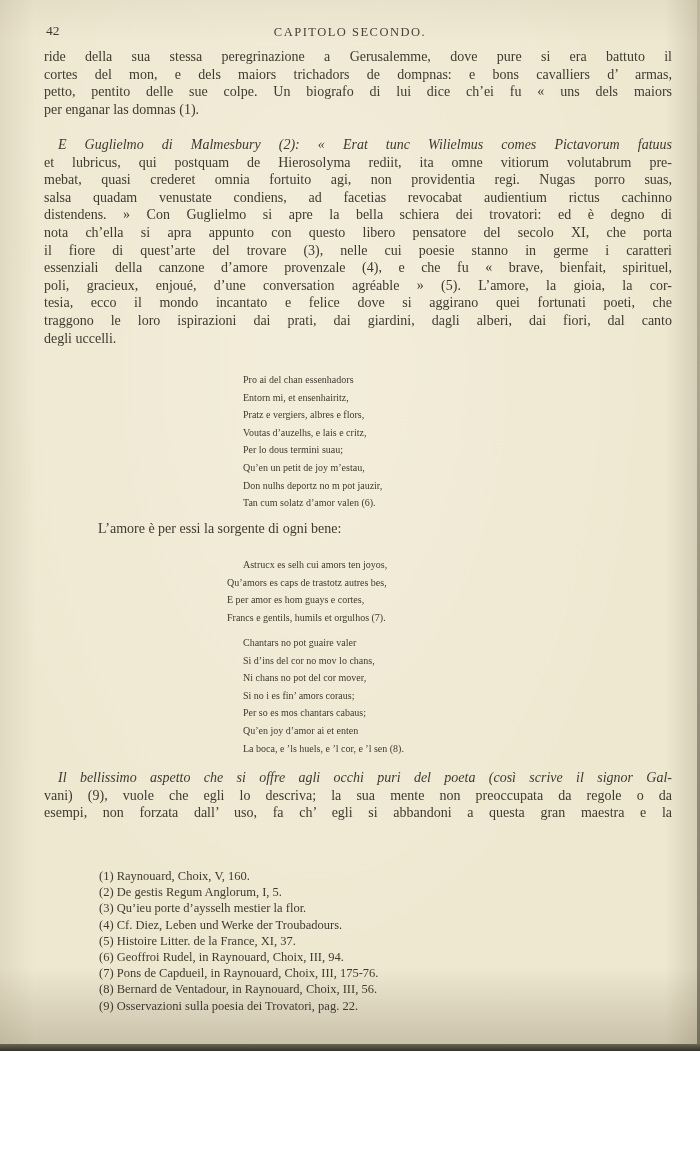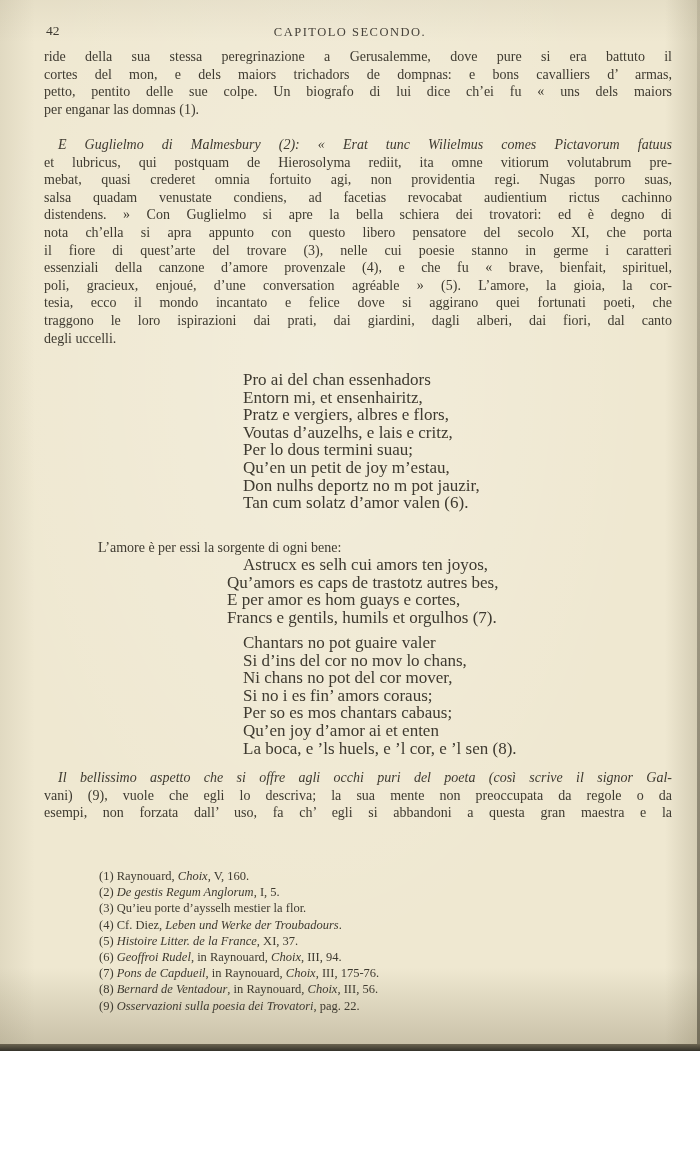--- a/index.html
+++ b/index.html
@@ -16,26 +16,26 @@
       #efe8d1;
   }
   .edge-bottom{position:absolute;left:0;right:0;bottom:0;height:7px;background:linear-gradient(to bottom,#6b6450,#34322a);}
   .edge-right{position:absolute;top:0;bottom:0;right:0;width:3px;background:linear-gradient(to bottom,rgba(90,84,62,0.15),rgba(60,56,42,0.55));}
   .pagenum{position:absolute;left:46px;top:23px;font-size:13.5px;}
   .chapter{position:absolute;left:0;top:25px;width:100%;text-align:center;font-size:12.5px;letter-spacing:1.5px;color:#46423a;}
   .block{position:absolute;left:44px;width:628px;font-size:14px;line-height:17.6px;}
   .jl{text-align:justify;text-align-last:justify;white-space:normal;}
   .jl.last{text-align:left;text-align-last:left;}
   .jl.ind{padding-left:14px;font-style:italic;}
-  .verse{position:absolute;font-size:17px;line-height:17.6px;}
+  .verse{position:absolute;font-size:10px;line-height:17.6px;}
   .vl{text-align:left;}
   .vl.ind{text-indent:16px;}
-  .lead{position:absolute;left:44px;width:628px;font-size:14px;line-height:17.6px;text-indent:54px;margin-top:19px;}
+  .lead{position:absolute;left:44px;width:628px;font-size:14px;line-height:17.6px;text-indent:54px;}
   .fns{position:absolute;left:99px;width:540px;font-size:12.5px;line-height:16.2px;}
-  .it{font-style:italic;}
+  .it{}
 </style>
 </head>
 <body>
 
 <div class="page">
 
   <span class="pagenum">42</span>
   <div class="chapter">CAPITOLO SECONDO.</div>
 
   <div class="block" style="top:48px">

